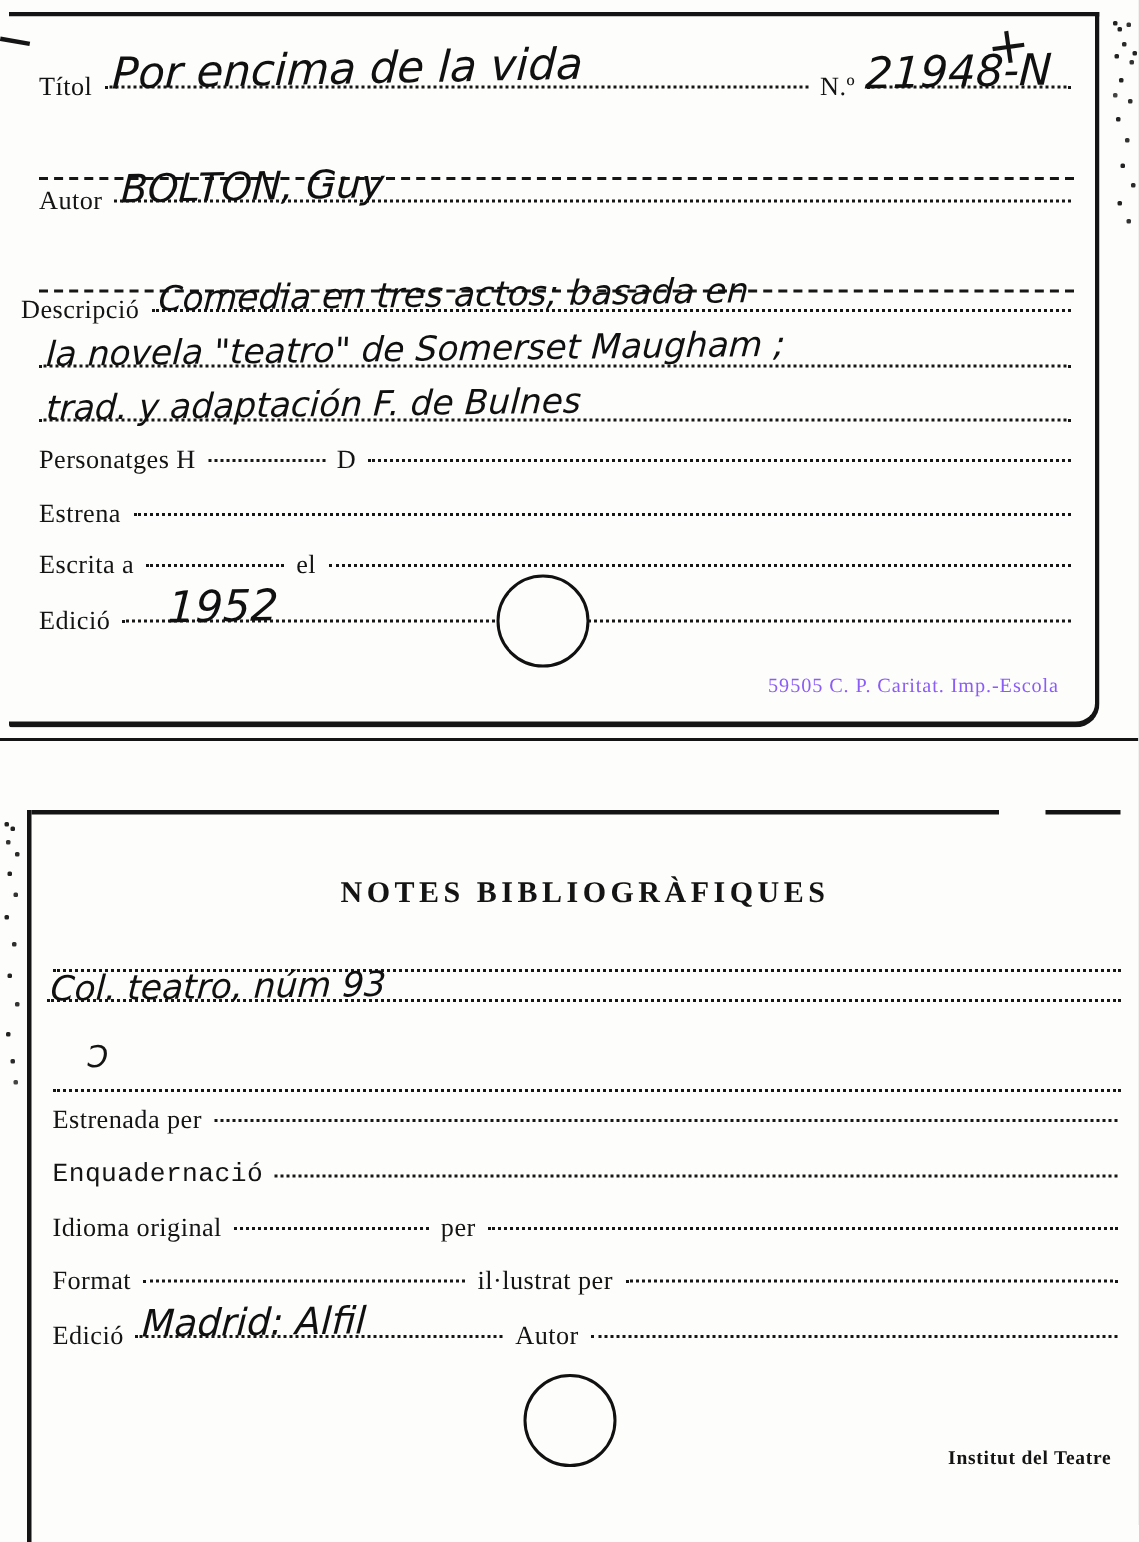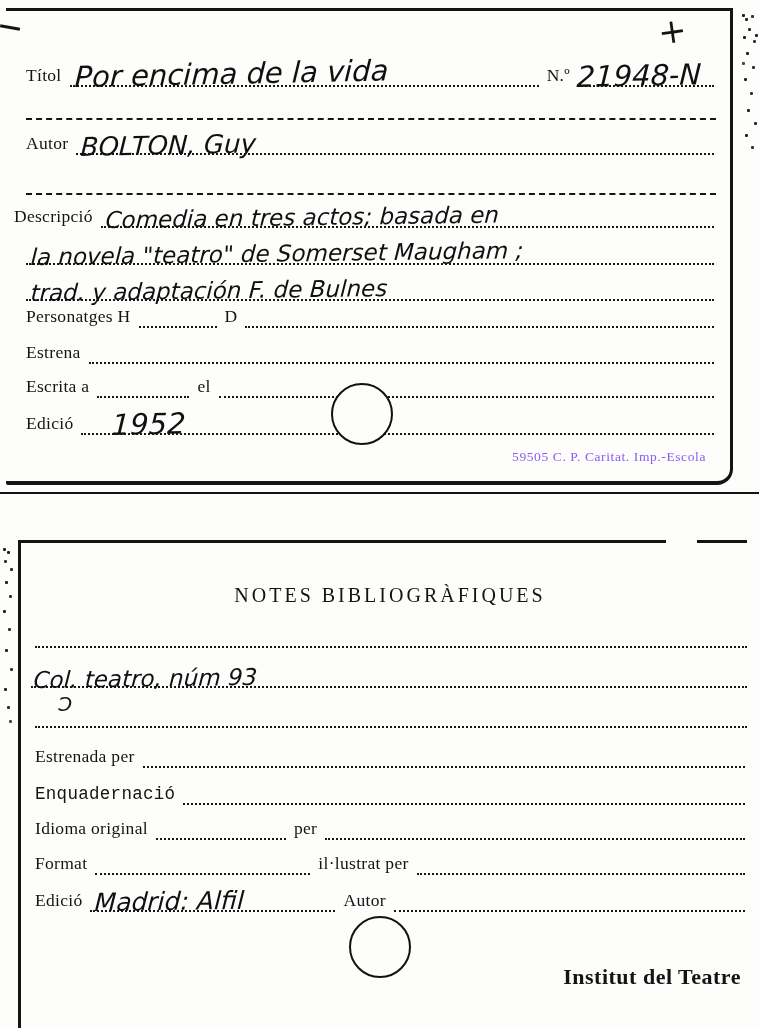--- a/index.html
+++ b/index.html
@@ -16,21 +16,21 @@
     border-right:3px solid #141414;
     border-bottom:4px solid #141414;
     border-radius:0 0 16px 2px;
   }
   #card-divider { position:absolute; left:0; top:492px; width:759px; height:2px; background:#141414; }
   #bottom-card { left:18px; top:540px; width:741px; height:488px; border-left:3px solid #141414; }
   .bseg { position:absolute; top:0; height:3px; background:#141414; }
   .bseg1 { left:0; width:645px; }
   .bseg2 { left:676px; width:50px; }
 
-  .row { position:absolute; display:flex; align-items:flex-end; gap:8px; z-index:1; }
+  .row { position:absolute; display:flex; gap:8px; z-index:1; }
   .lbl { font-size:17.5px; white-space:nowrap; padding-bottom:1px; letter-spacing:0.3px; }
   .fill { position:relative; flex:1; border-bottom:2px dotted #161616; height:10px; }
   .fill.fixed { flex:none; }
   .sepline { position:absolute; border-bottom:2px dashed #161616; height:0; z-index:1; }
 
   .hand {
     position:absolute; left:4px; bottom:-6px;
     font-family:"DejaVu Sans", sans-serif; font-style:italic;
     white-space:nowrap; color:#101010; transform-origin:left bottom;
     z-index:2;
@@ -42,23 +42,23 @@
     position:absolute; width:58px; height:58px; border-radius:50%;
     border:2px solid #111; background:#fdfdfb; z-index:4;
   }
   .plus-mark {
     position:absolute; font-family:"DejaVu Sans",sans-serif;
     font-size:34px; transform:rotate(-8deg); z-index:2;
   }
   .imprint { position:absolute; font-size:13.5px; letter-spacing:0.6px; color:#8b5cf6; white-space:nowrap; }
   .notes-title {
     position:absolute; left:0; width:100%; text-align:center;
-    font-size:20px; font-weight:normal; letter-spacing:3px; white-space:nowrap;
-  }
-  .footer-brand { position:absolute; font-size:22px; font-weight:bold; letter-spacing:0.5px; white-space:nowrap; }
+    font-size:20px; font-weight:bold; letter-spacing:3px; white-space:nowrap;
+  }
+  .footer-brand { position:absolute; font-size:13px; font-weight:bold; letter-spacing:0.5px; white-space:nowrap; }
   .note-mark { position:absolute; font-family:"DejaVu Sans",sans-serif; font-style:italic; font-size:20px; z-index:2; }
 
   
   .speckle { position:absolute; width:3px; height:3px; background:#222; border-radius:1px; }
   .speck-tr { left:742px; top:14px;
     box-shadow: 3px 4px #222, 9px 1px #333, 6px 14px #2a2a2a, 1px 22px #222, 11px 26px #333,
       4px 38px #222, 10px 52px #2e2e2e, 2px 64px #222, 8px 78px #333, 5px 95px #222,
       12px 108px #2a2a2a, 3px 120px #222, 9px 132px #333, 0px 48px #444, 13px 20px #222; }
   .speck-bl { left:3px; top:548px;
     box-shadow: 4px 3px #222, 1px 12px #333, 7px 20px #2a2a2a, 2px 33px #222, 6px 47px #333,

